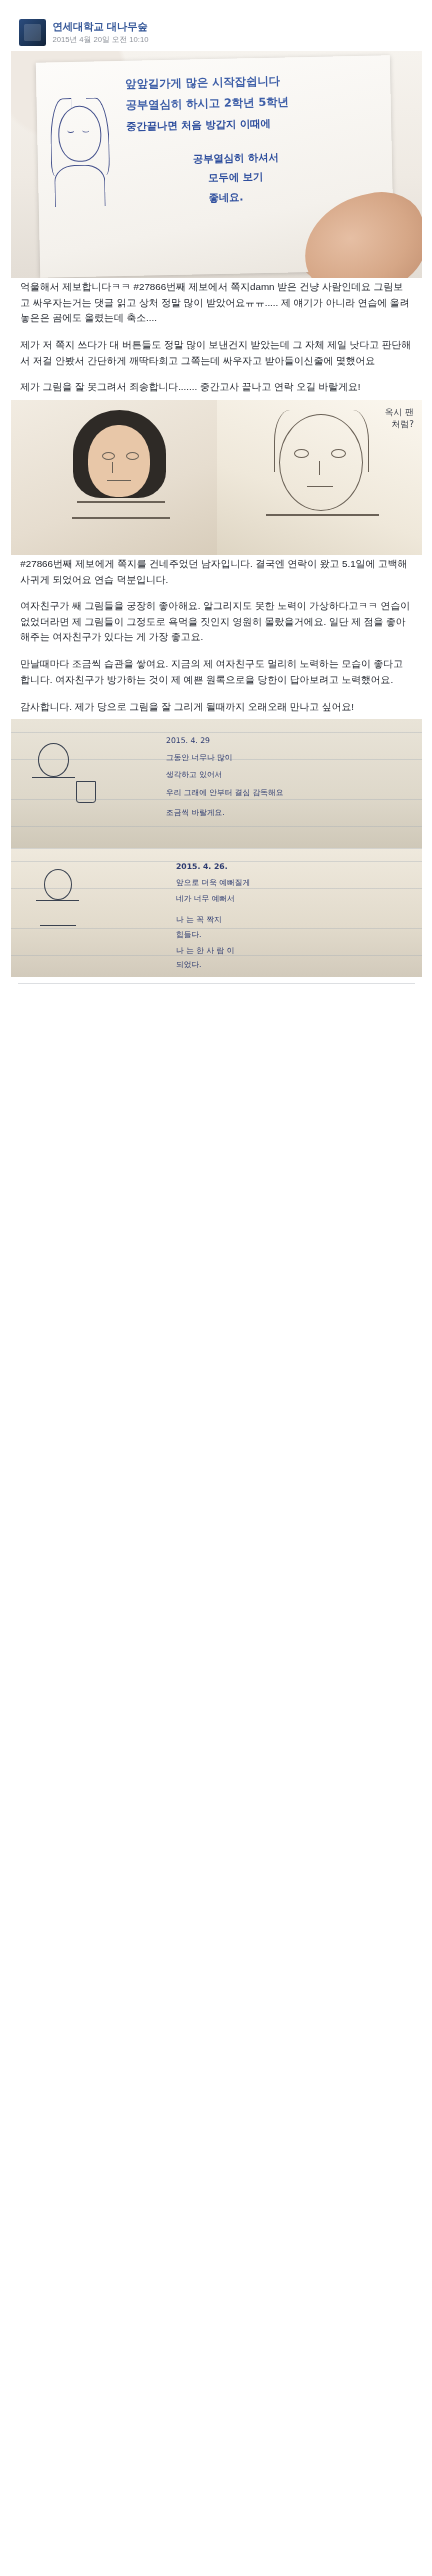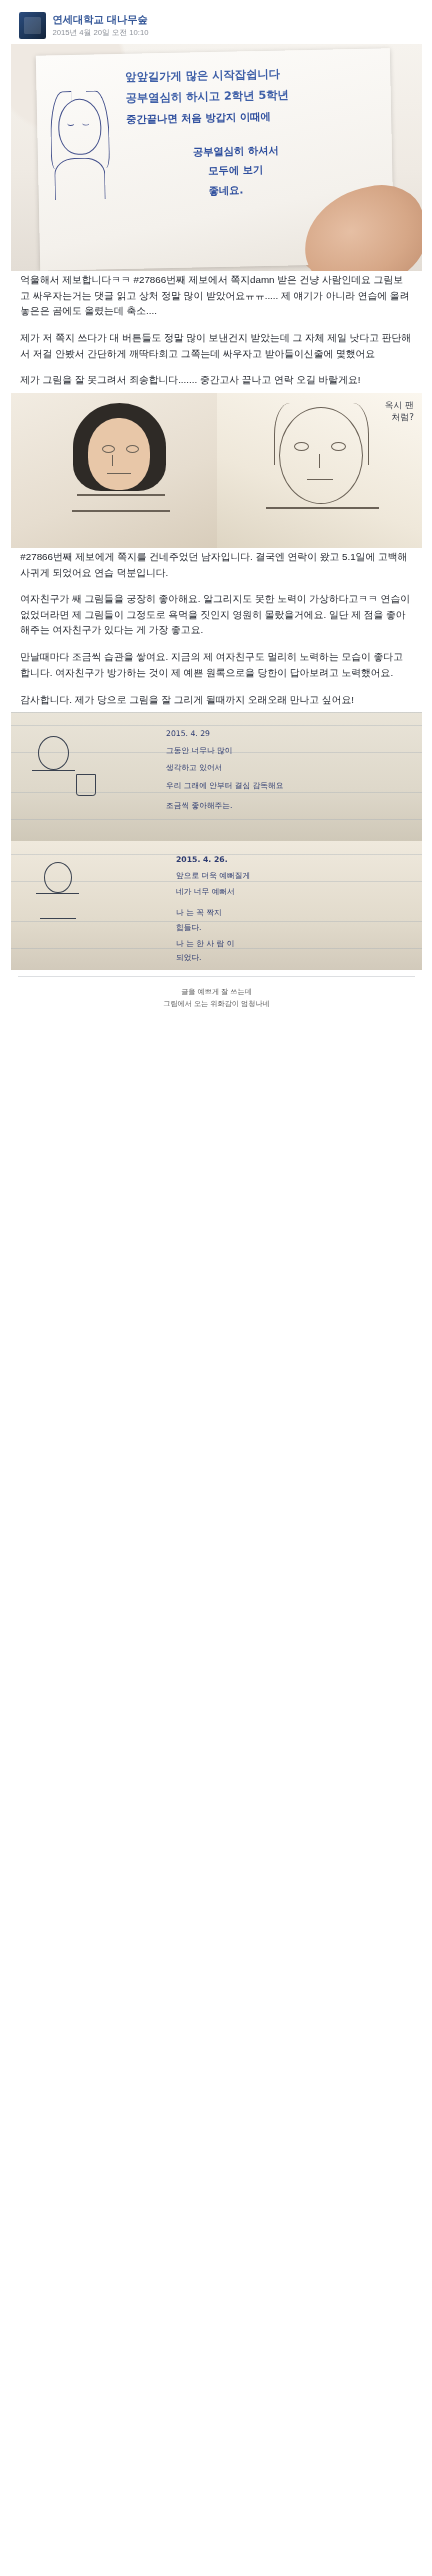--- a/index.html
+++ b/index.html
@@ -7,21 +7,21 @@
     padding: 0;
     background: #ffffff;
   }
   body {
     width: 433px;
     font-family: "Liberation Sans", sans-serif;
     color: #1d2129;
   }
   .page {
     width: 411px;
-    margin: 5px auto;
+    margin: 12px auto;
     background: #ffffff;
     position: relative;
   }
 
   
   .post-header {
     display: flex;
     align-items: flex-start;
     padding: 7.2px 8.2px 5.2px 8.2px;
   }
@@ -327,21 +327,21 @@
   </div>
 
   <div class="photo photo-notebook">
     <div class="person-head" style="left:27px; top:24px; width:29px; height:32px;"></div>
     <div class="pencil-line" style="position:absolute; left:20.6px; top:58px; width:43px; height:1px; background:#3a4250;"></div>
     <div class="cup" style="left:65px; top:62px; width:17.5px; height:19.6px;"></div>
     <div class="hw" style="left:155px; top:15.5px;">2015. 4. 29</div>
     <div class="hw" style="left:155px; top:33px;">그동안 너무나 많이</div>
     <div class="hw" style="left:155px; top:50px;">생각하고 있어서</div>
     <div class="hw" style="left:155px; top:68px;">우리 그래에 안부터 결심 감독해요</div>
-    <div class="hw" style="left:155px; top:88px;">조금씩 좋아해주는.</div>
+    <div class="hw" style="left:155px; top:88px;">조금씩 바랄게요.</div>
   </div>
 
   <div class="photo photo-notebook2">
     <div class="person-head" style="left:33px; top:20.6px; width:26px; height:29px;"></div>
     <div class="pencil-line" style="position:absolute; left:25px; top:52px; width:43px; height:1px; background:#3a4250;"></div>
     <div class="pencil-line" style="position:absolute; left:29px; top:77px; width:36px; height:1px; background:#3a4250;"></div>
     <div class="hw" style="left:165px; top:12.4px;font-weight:bold;">2015. 4. 26.</div>
     <div class="hw" style="left:165px; top:29px;">앞으로 더욱 예뻐질게</div>
     <div class="hw" style="left:165px; top:45px;">네가 너무 예뻐서</div>
     <div class="hw" style="left:165px; top:66px;">나 는 꼭 짝지</div>
@@ -350,19 +350,15 @@
     <div class="hw" style="left:165px; top:111px;">되었다.</div>
   </div>
 
 
   <div class="post-body">
     <p class="para"></p>
   </div>
 
   <div class="divider"></div>
 
-  <div class="footer">
-    <div>글을 예쁘게 잘 쓰는데</div>
-    <div>그림에서 오는 위화감이 엄청나네</div>
-  </div>
 
 </div>
 
 
 </body></html>

